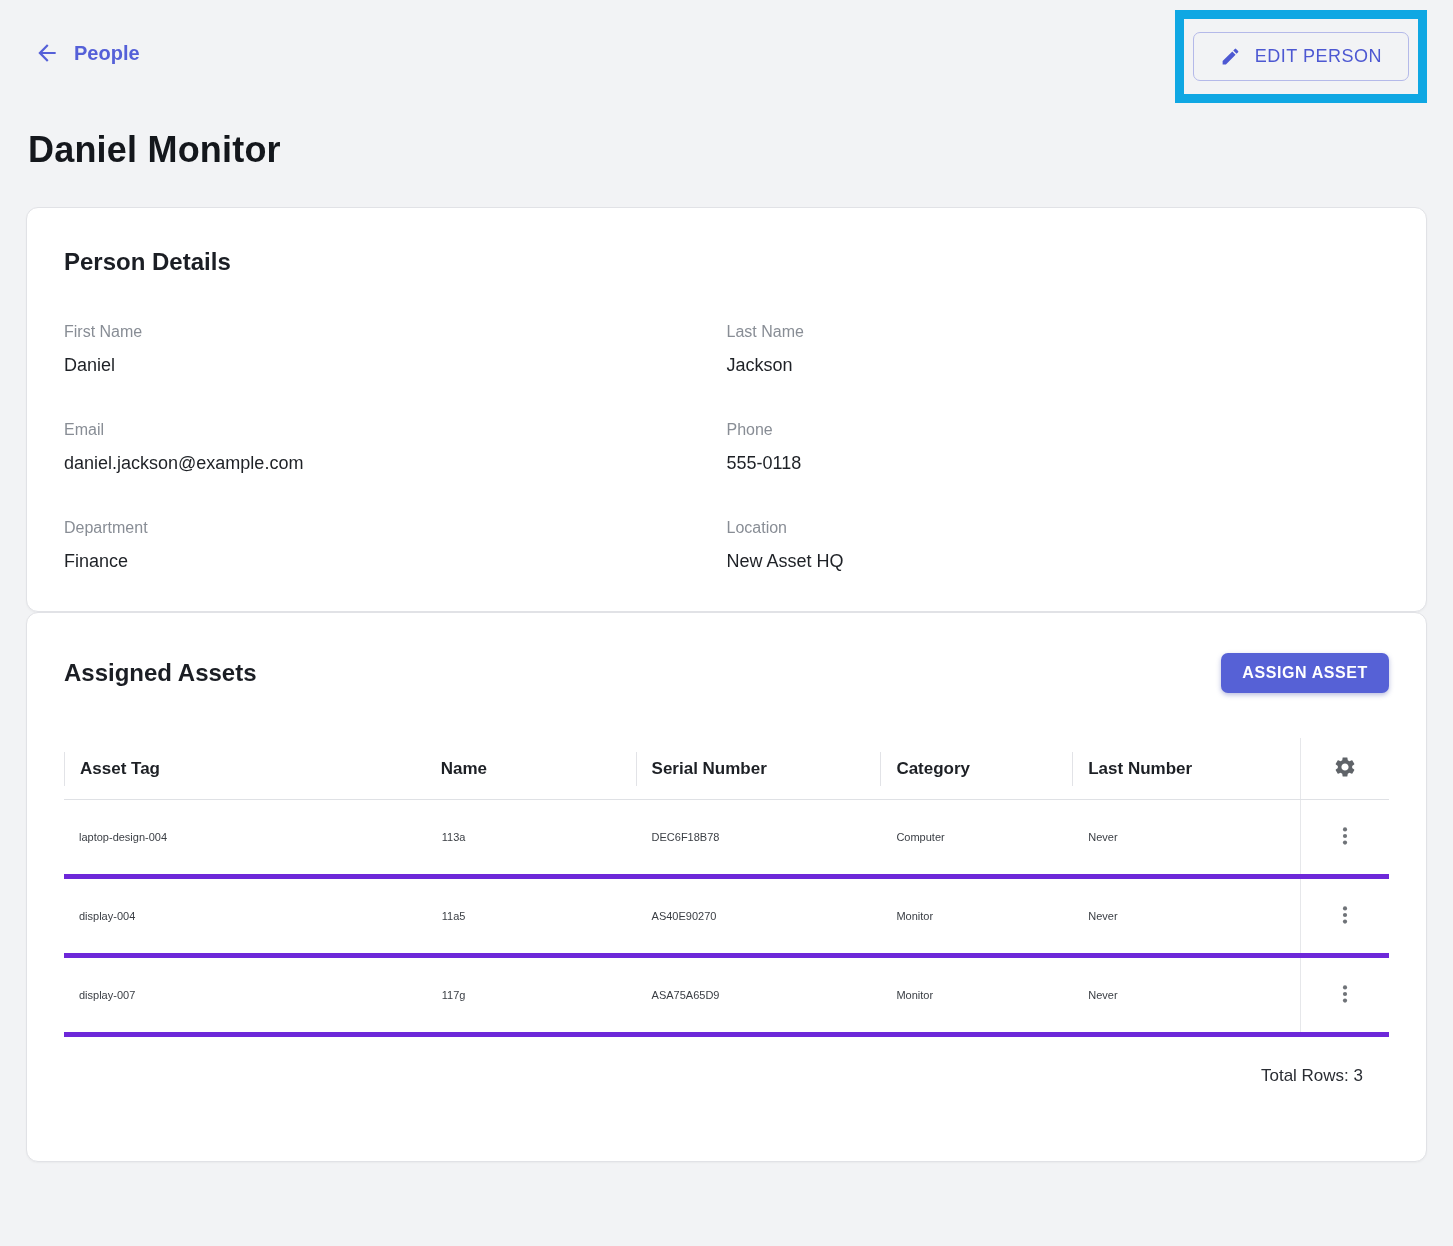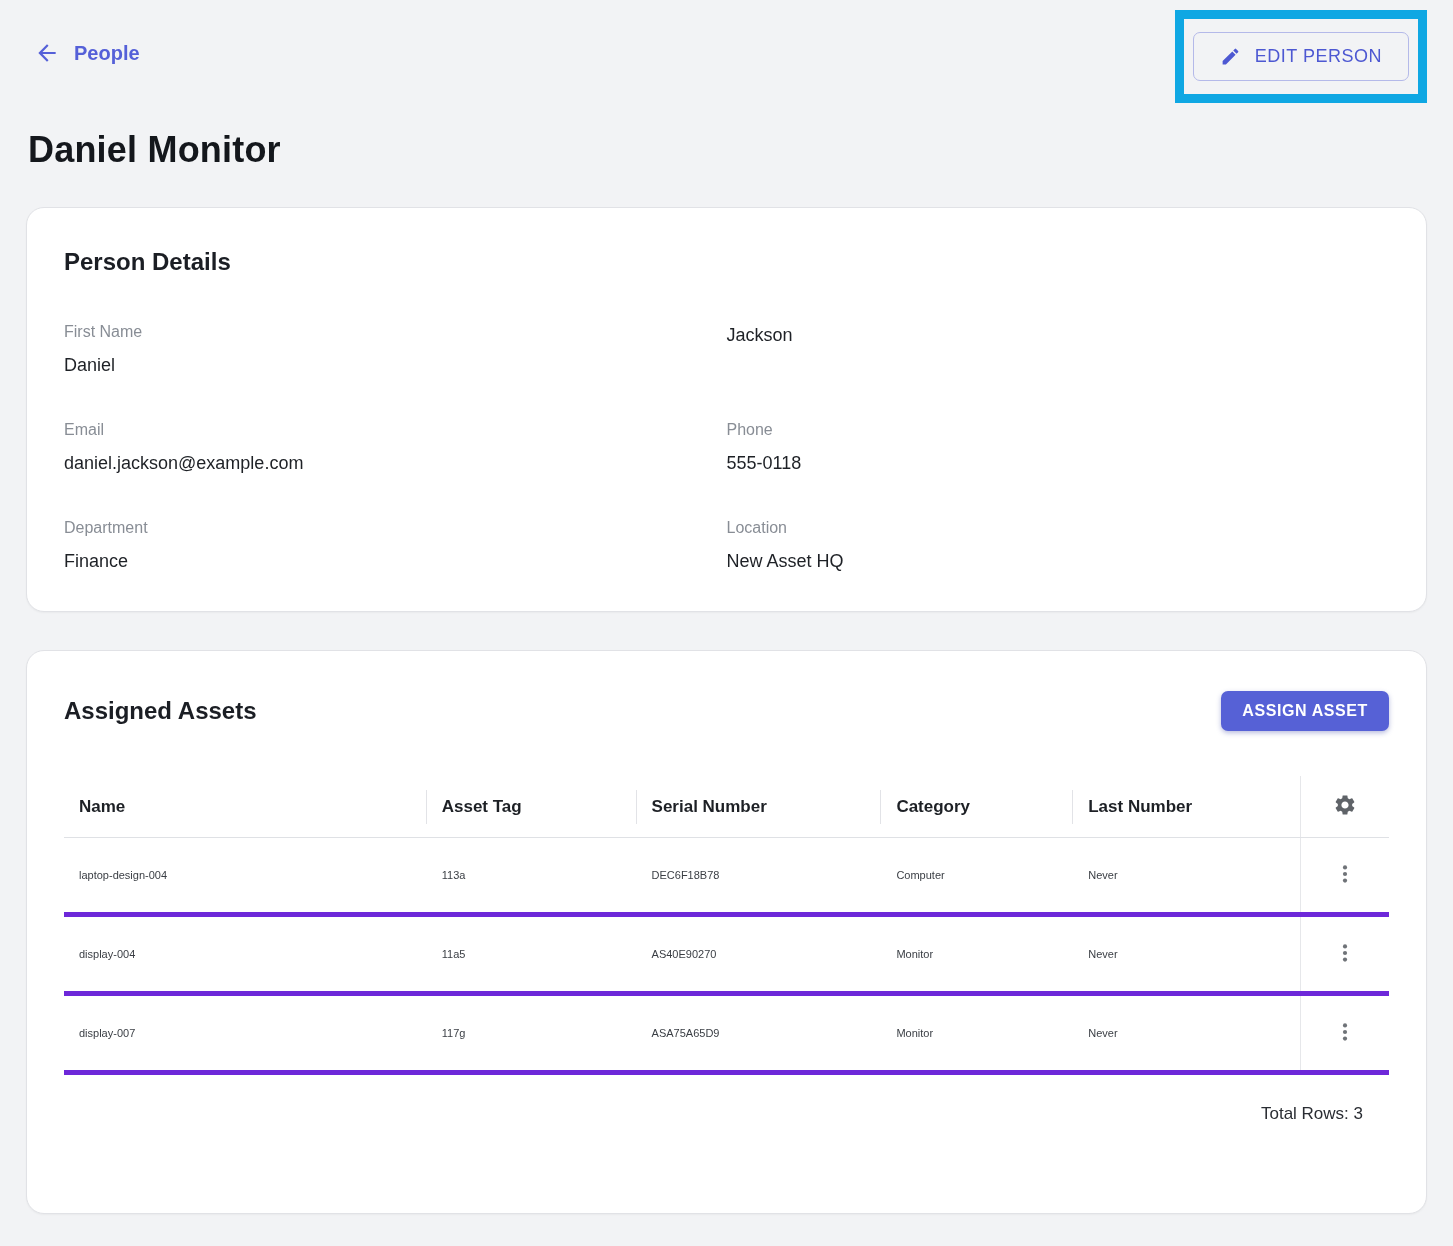--- a/index.html
+++ b/index.html
@@ -60,30 +60,29 @@
     font-size:36px;
     font-weight:700;
     color:#14171c;
     letter-spacing:.2px;
   }
 
   
   .card {
     background:#ffffff;
     border:1px solid #e1e2e6;
-    border-radius:18px;
+    border-radius:12px;
     box-shadow:0 1px 2px rgba(20,23,28,.04);
   }
   .card-person {
     margin-top:36px;
     padding:40px 37px 37px;
   }
   .card-assets {
-    margin-top:38px;
-    padding:40px 37px 60px;
+    padding:40px 37px 46px;
   }
   .card-title {
     font-size:24px;
     font-weight:700;
     color:#1b1e24;
   }
 
   
   .fields-grid {
     margin-top:46px;
@@ -209,20 +208,21 @@
   <h1 class="page-title">Daniel Monitor</h1>
 
   <div class="card card-person">
     <div class="card-title">Person Details</div>
     <div class="fields-grid">
       <div class="field">
         <div class="label">First Name</div>
         <div class="value">Daniel</div>
       </div>
       <div class="field">
+        <div class="label">Last Name</div>
         <div class="value">Jackson</div>
       </div>
       <div class="field">
         <div class="label">Email</div>
         <div class="value">daniel.jackson@example.com</div>
       </div>
       <div class="field">
         <div class="label">Phone</div>
         <div class="value">555-0118</div>
       </div>
@@ -239,22 +239,22 @@
 
   <div class="card card-assets">
     <div class="assets-header">
       <div class="card-title">Assigned Assets</div>
       <button class="assign-btn">ASSIGN ASSET</button>
     </div>
 
     <div class="grid-table">
 
       <div class="grid-cols thead">
+        <div class="th sep">Asset Tag</div>
         <div class="th first">Name</div>
-        <div class="th sep">Asset Tag</div>
         <div class="th sep">Serial Number</div>
         <div class="th sep">Category</div>
         <div class="th sep">Last Number</div>
         <div class="th-actions">
           <button class="icon-btn">
             <span>
               <svg width="24" height="24" viewBox="0 0 24 24" fill="#5f6368">
                 <path d="M19.14 12.94c.04-.3.06-.61.06-.94 0-.32-.02-.64-.07-.94l2.03-1.58c.18-.14.23-.41.12-.61l-1.92-3.32c-.12-.22-.37-.29-.59-.22l-2.39.96c-.5-.38-1.03-.7-1.62-.94l-.36-2.54c-.04-.24-.24-.41-.48-.41h-3.84c-.24 0-.43.17-.47.41l-.36 2.54c-.59.24-1.13.57-1.62.94l-2.39-.96c-.22-.08-.47 0-.59.22L2.74 8.87c-.12.21-.08.47.12.61l2.03 1.58c-.05.3-.09.63-.09.94s.02.64.07.94l-2.03 1.58c-.18.14-.23.41-.12.61l1.92 3.32c.12.22.37.29.59.22l2.39-.96c.5.38 1.03.7 1.62.94l.36 2.54c.05.24.24.41.48.41h3.84c.24 0 .44-.17.47-.41l.36-2.54c.59-.24 1.13-.56 1.62-.94l2.39.96c.22.08.47 0 .59-.22l1.92-3.32c.12-.22.07-.47-.12-.61l-2.01-1.58zM12 15.6c-1.98 0-3.6-1.62-3.6-3.6s1.62-3.6 3.6-3.6 3.6 1.62 3.6 3.6-1.62 3.6-3.6 3.6z"></path>
               </svg>
             </span>

